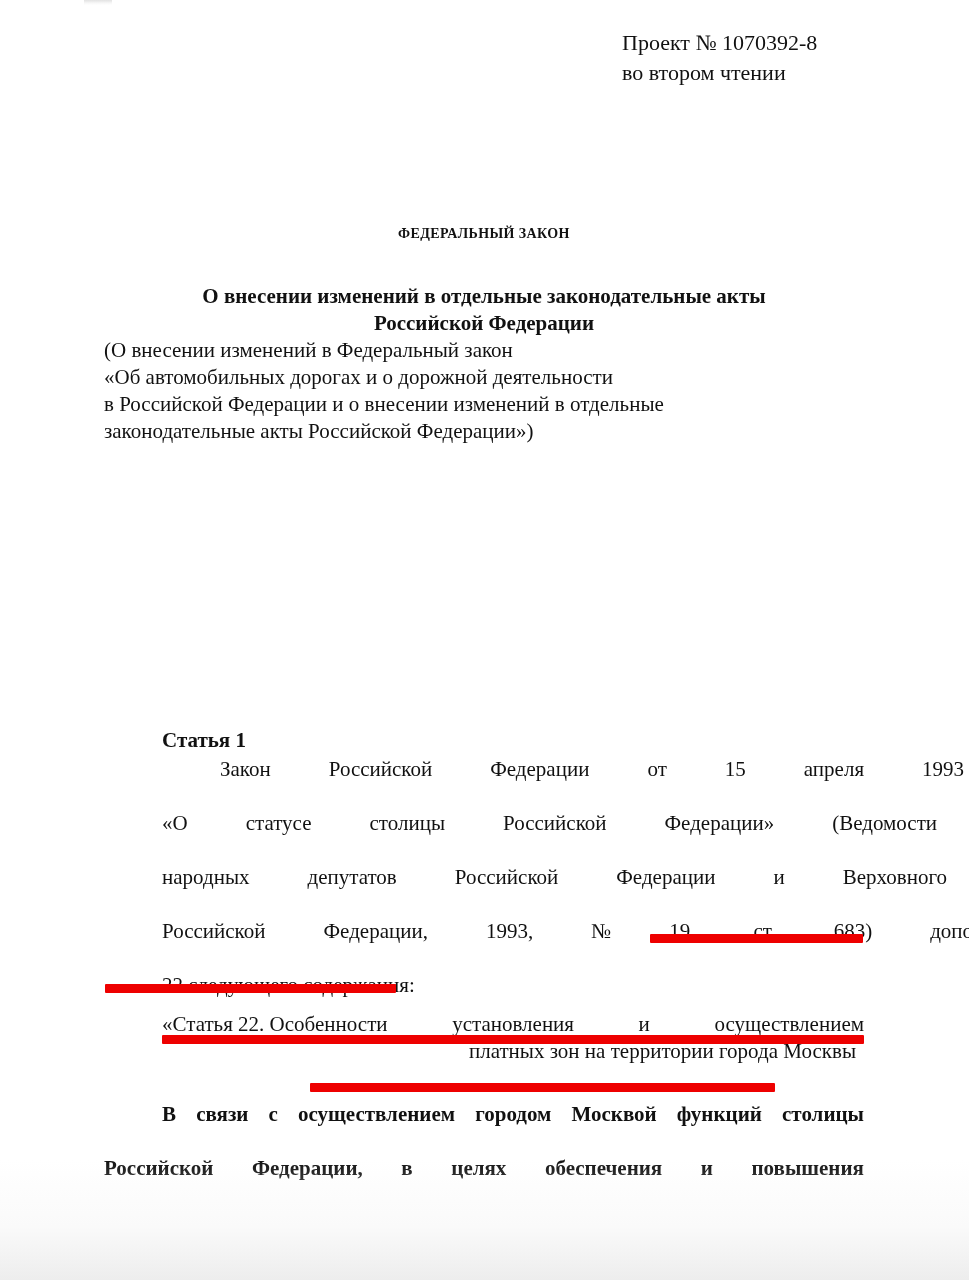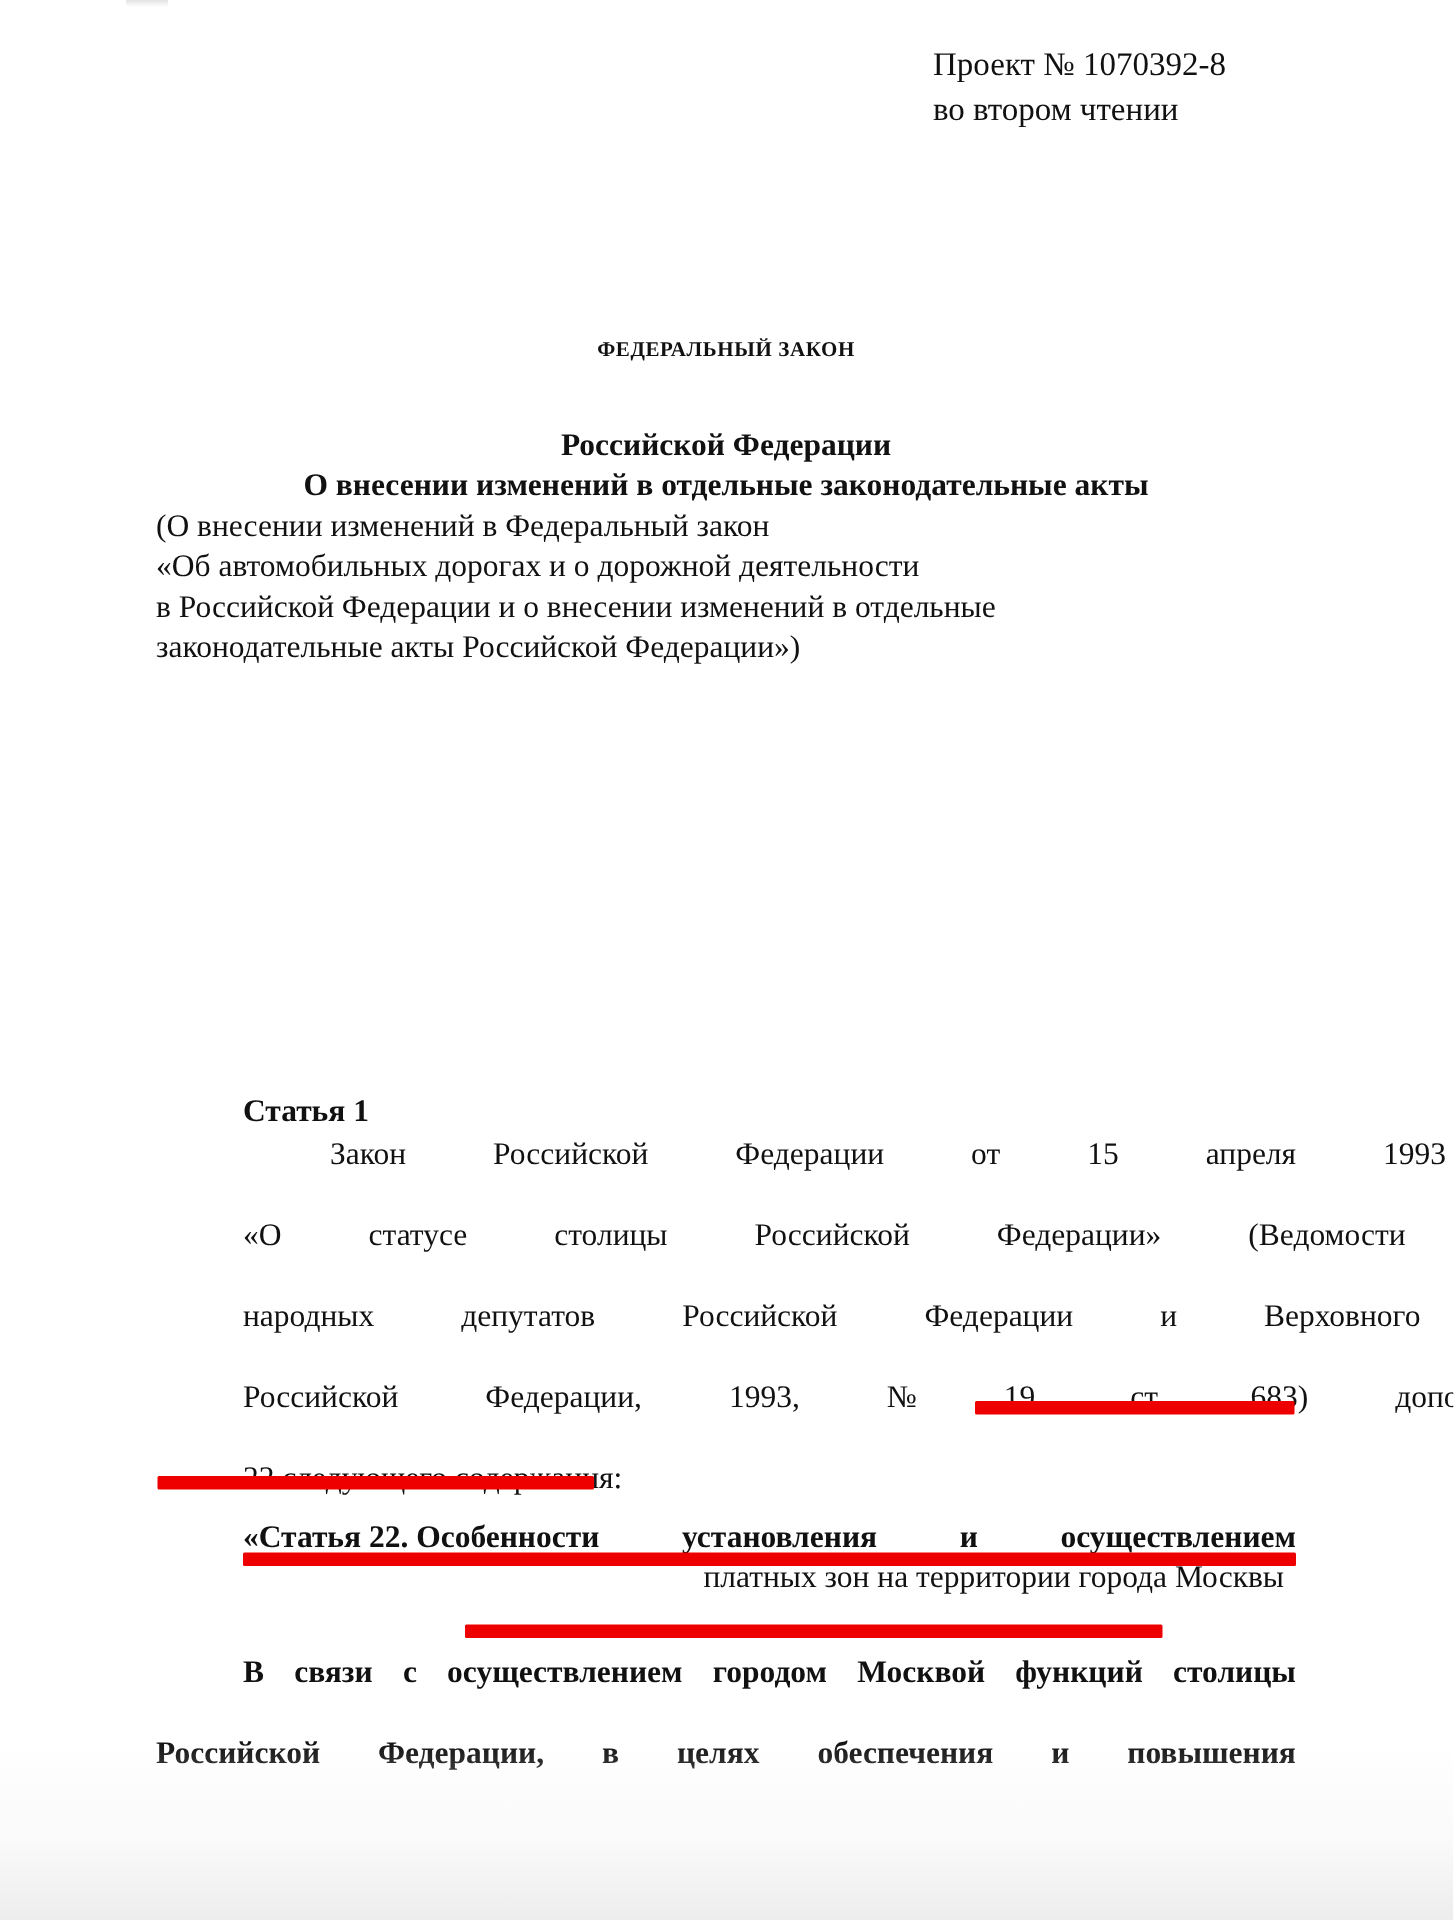--- a/index.html
+++ b/index.html
@@ -136,21 +136,21 @@
     top: 1011px;
     width: 760px;
     font-size: 21px;
     line-height: 27px;
   }
   .quote-line-1 {
     display: flex;
     justify-content: space-between;
     padding-left: 58px;
     width: calc(100% - 58px);
-    font-weight: bold;
+    font-weight: normal;
   }
   .quote-line-1 > span { white-space: pre; }
   .quote-line-2 {
     text-align: right;
     font-weight: normal;
     padding-left: 58px;
     padding-right: 8px;
   }
 
   .tail-block {
@@ -181,22 +181,22 @@
   <div class="content">
 
     <div class="doc-header">
       <div>Проект № 1070392-8</div>
       <div>во втором чтении</div>
     </div>
 
     <div class="law-type">ФЕДЕРАЛЬНЫЙ ЗАКОН</div>
 
     <div class="law-title">
+      <div>О внесении изменений в отдельные законодательные акты</div>
       <div>Российской Федерации</div>
-      <div>О внесении изменений в отдельные законодательные акты</div>
     </div>
 
     <div class="law-subtitle">
       <div>(О внесении изменений в Федеральный закон</div>
       <div>«Об автомобильных дорогах и о дорожной деятельности</div>
       <div>в Российской Федерации и о внесении изменений в отдельные</div>
       <div>законодательные акты Российской Федерации»)</div>
     </div>
 
     <div class="article-heading">Статья 1</div>

